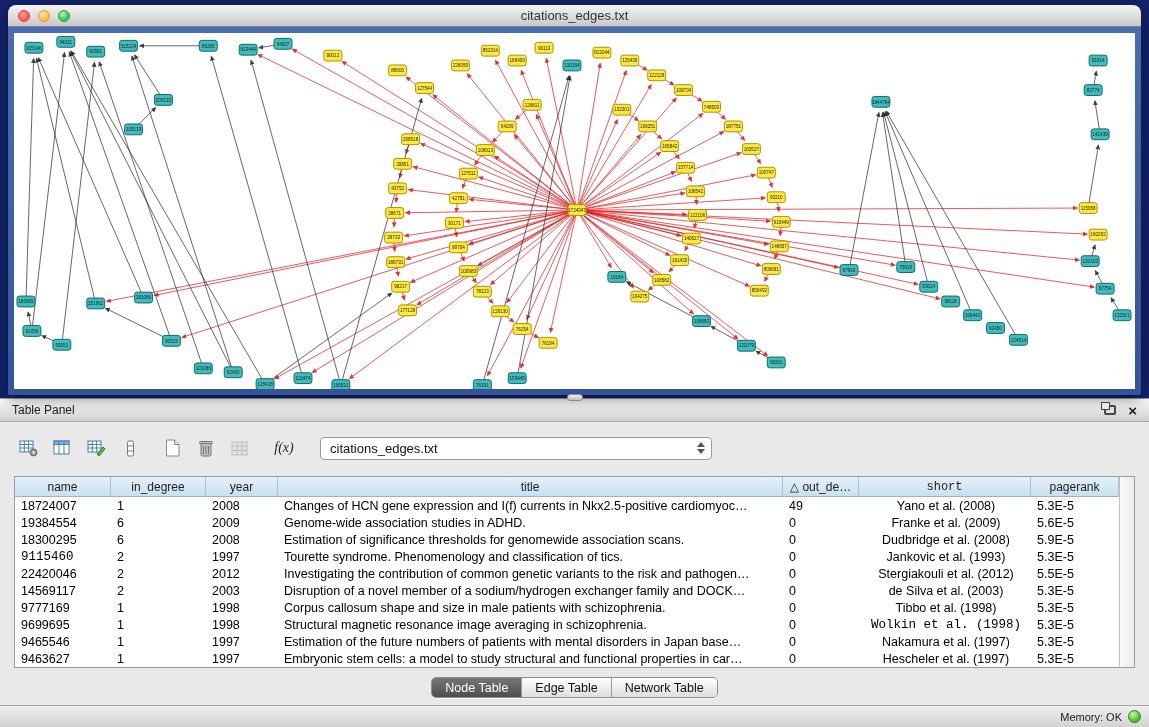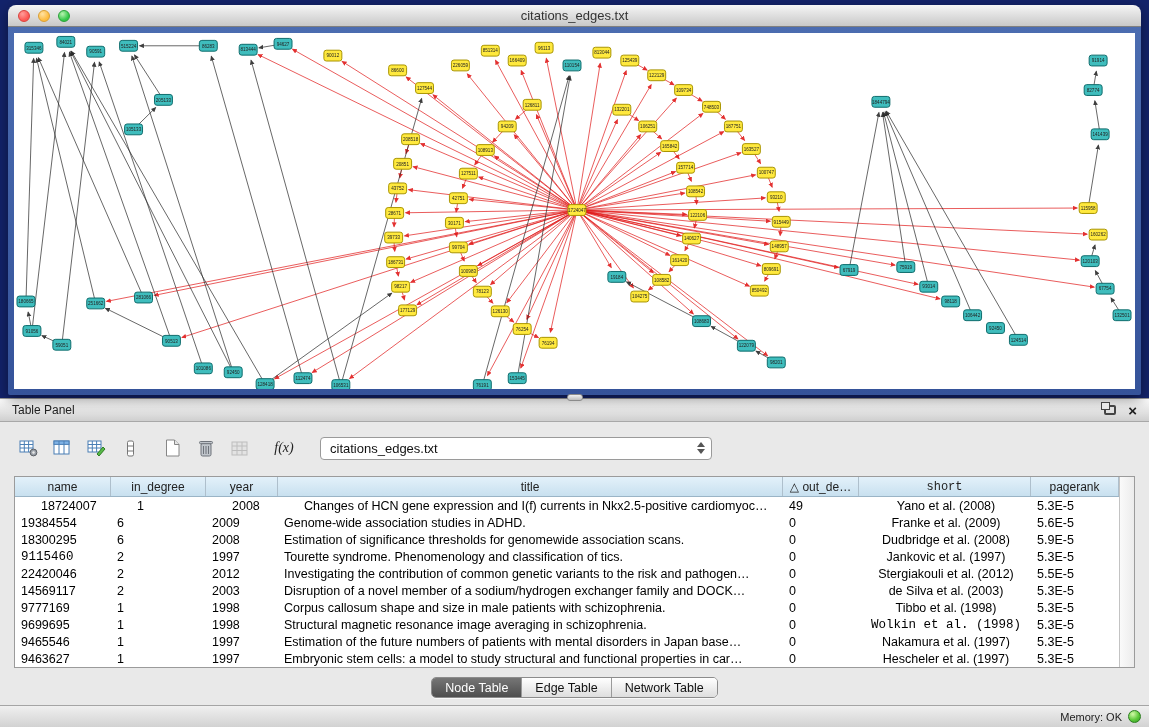--- a/index.html
+++ b/index.html
@@ -699,21 +699,21 @@
           <div class="th" style="width: 96px;">name</div>
           <div class="th" style="width: 95px;">in_degree</div>
           <div class="th" style="width: 72px;">year</div>
           <div class="th" style="flex: 1 1 0%;">title</div>
           <div class="th" style="width: 76px;">△ out_de…</div>
           <div class="th" style="width: 172px; font-family: Liberation Mono, monospace;">short</div>
           <div class="th" style="width: 88px;">pagerank</div>
         </div>
       <div class="tbody">
           <div class="tr">
-            <div class="td" style="width: 96px; margin-left: 20px;">18724007</div>
+            <div class="td" style="width: 96px;">18724007</div>
             <div class="td" style="width: 95px;">1</div>
             <div class="td" style="width: 72px;">2008</div>
             <div class="td" style="flex: 1 1 0%;">Changes of HCN gene expression and I(f) currents in Nkx2.5-positive cardiomyoc…</div>
             <div class="td" style="width: 76px;">49</div>
             <div class="td" style="width: 172px; justify-content: center;">Yano et al. (2008)</div>
             <div class="td" style="width: 88px;">5.3E-5</div>
           </div>
           <div class="tr">
             <div class="td" style="width: 96px;">19384554</div>
             <div class="td" style="width: 95px;">6</div>
@@ -731,21 +731,21 @@
             <div class="td" style="width: 76px;">0</div>
             <div class="td" style="width: 172px; justify-content: center;">Dudbridge et al. (2008)</div>
             <div class="td" style="width: 88px;">5.9E-5</div>
           </div>
           <div class="tr">
             <div class="td" style="width: 96px; font-family: Liberation Mono, monospace;">9115460</div>
             <div class="td" style="width: 95px;">2</div>
             <div class="td" style="width: 72px;">1997</div>
             <div class="td" style="flex: 1 1 0%;">Tourette syndrome. Phenomenology and classification of tics.</div>
             <div class="td" style="width: 76px;">0</div>
-            <div class="td" style="width: 172px; justify-content: center;">Jankovic et al. (1997)</div>
+            <div class="td" style="width: 172px; justify-content: center;">Jankovic et al. (1993)</div>
             <div class="td" style="width: 88px;">5.3E-5</div>
           </div>
           <div class="tr">
             <div class="td" style="width: 96px;">22420046</div>
             <div class="td" style="width: 95px;">2</div>
             <div class="td" style="width: 72px;">2012</div>
             <div class="td" style="flex: 1 1 0%;">Investigating the contribution of common genetic variants to the risk and pathogen…</div>
             <div class="td" style="width: 76px;">0</div>
             <div class="td" style="width: 172px; justify-content: center;">Stergiakouli et al. (2012)</div>
             <div class="td" style="width: 88px;">5.5E-5</div>

